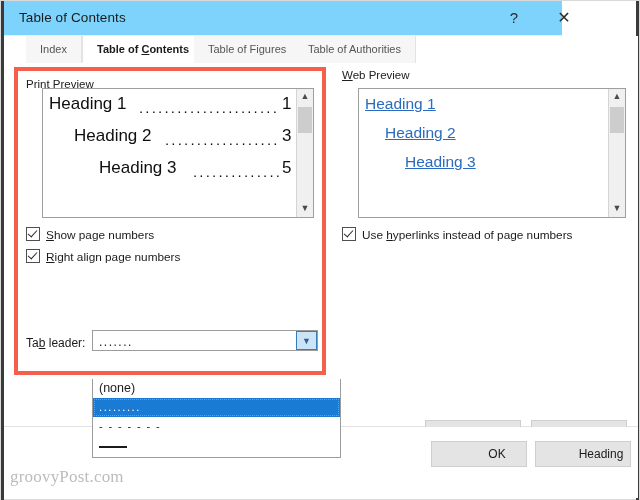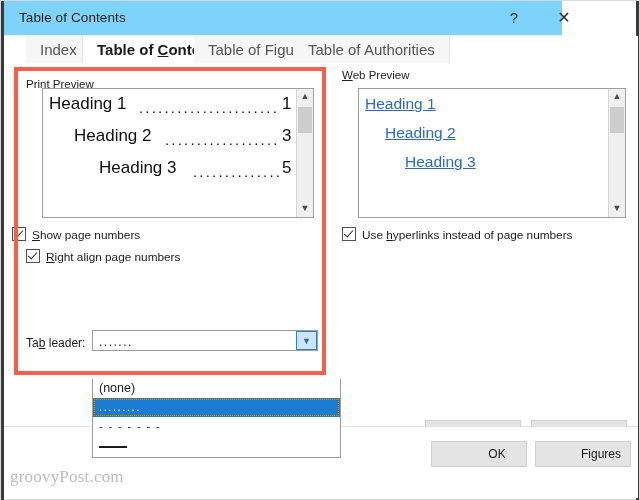--- a/index.html
+++ b/index.html
@@ -70,21 +70,21 @@
     width: 634px; height: 27px;
     background: #ffffff;
     border-bottom: 1px solid #e0e0e0;
   }
   .tab {
     position: absolute;
     top: 0;
     height: 27px;
     line-height: 27px;
     padding: 0 14px;
-    font-size: 15px;
+    font-size: 11px;
     color: #555555;
     box-sizing: border-box;
     background: #f6f6f6;
     border-right: 1px solid #e3e3e3;
     white-space: nowrap;
     cursor: default;
   }
   .tab.active {
     background: #ffffff;
     color: #1b1b1b;
@@ -404,21 +404,21 @@
       <div class="web-line" style="left:26px; top:35px;">Heading 2</div>
       <div class="web-line" style="left:46px; top:64px;">Heading 3</div>
 
       <div class="vscroll">
         <div class="arrow up">▲</div>
         <div class="thumb"></div>
         <div class="arrow down">▼</div>
       </div>
     </div>
 
-    <div class="cbrow" style="left:8px; top:164px;text-align:right;">
+    <div class="cbrow" style="left:22px; top:164px;text-align:right;">
       <span class="cbox checked"></span><span class="ul">S</span>how page numbers</div>
 
     <div class="cbrow" style="left:22px; top:186px;">
       <span class="cbox checked"></span><span class="ul">R</span>ight align page numbers</div>
 
     <div class="cbrow" style="left:338px; top:164px;">
       <span class="cbox checked"></span>Use <span class="ul">h</span>yperlinks instead of page numbers</div>
 
     <div id="tableader-label">Ta<span class="ul">b</span> leader:</div>
     <div id="combo">
@@ -441,17 +441,17 @@
       </div>
     </div>
 
   </div>
 
   <div class="btn" id="options-btn"><span class="ul">O</span>ptions...</div>
   <div class="btn" id="modify-btn"><span class="ul">M</span>odify...</div>
 
   <div id="footer"></div>
   <div class="btn" id="ok-btn">OK</div>
-  <div class="btn" id="cancel-btn">Figures</div>
+  <div class="btn" id="cancel-btn">Heading</div>
 
   <div id="watermark">groovyPost.com</div>
 
 </div>
 
 </body></html>

